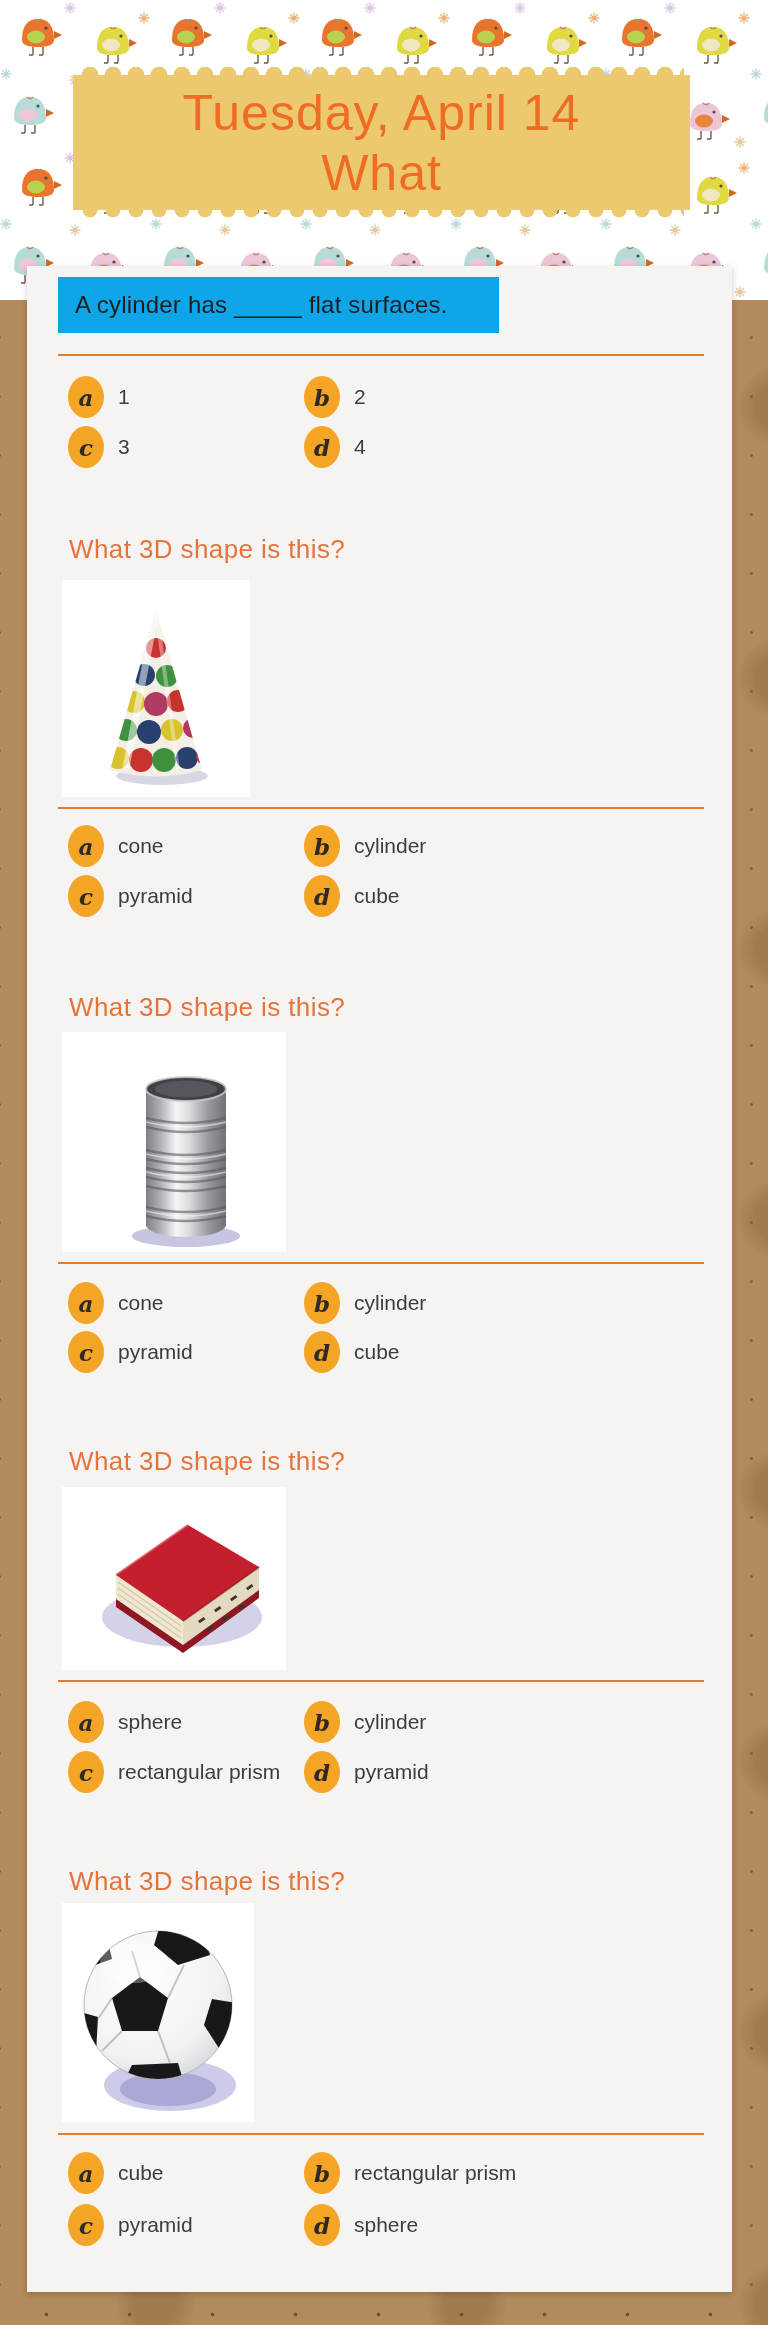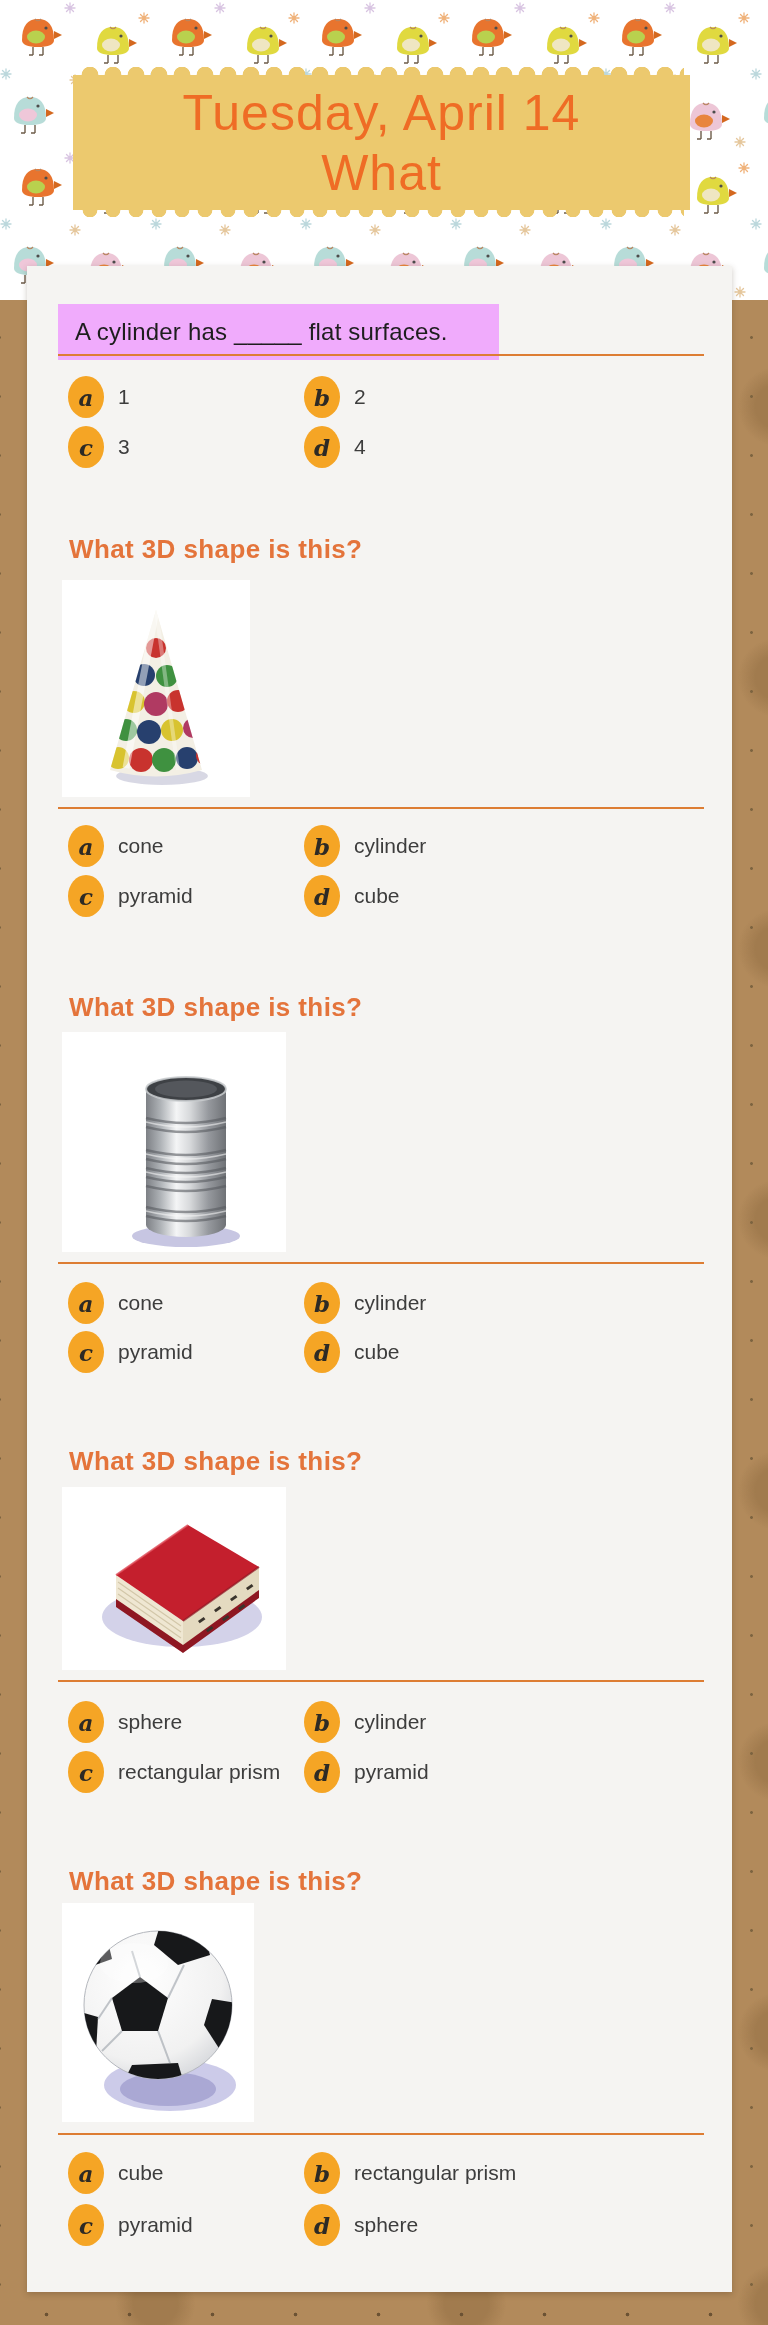--- a/index.html
+++ b/index.html
@@ -37,28 +37,28 @@
     background-size:23px 7px;
   }
   .banner .line { display:block; color:#ef6c25; font-size:50px; line-height:60px; letter-spacing:1px; font-weight:400; }
 
   .card {
     position:absolute; left:27px; top:266px; width:705px; height:2026px;
     background:#f5f4f2; box-shadow:0 2px 6px rgba(60,40,20,.25);
   }
 
   .q-strip {
-    position:absolute; left:31px; top:38px; width:441px; height:56px;
-    background:#f0abfc; display:flex; align-items:center; padding-left:17px;
+    position:absolute; left:31px; top:11px; width:441px; height:56px;
+    background:#0ea5e9; display:flex; align-items:center; padding-left:17px;
   }
   .q-strip span { font-size:24px; color:#1e1e1e; letter-spacing:0.2px; }
 
   .divider { position:absolute; left:31px; width:646px; height:0; border-top:2px solid #dd7d33; }
 
-  .q-heading { position:absolute; left:42px; color:#e4743b; font-size:26px; letter-spacing:0.4px; font-weight:700; }
+  .q-heading { position:absolute; left:42px; color:#e4743b; font-size:26px; letter-spacing:0.4px; font-weight:400; }
 
   .img-box { position:absolute; background:#ffffff; }
   .img-box svg { display:block; }
 
   .option { position:absolute; display:flex; align-items:center; height:42px; cursor:pointer; }
   .opt-circle {
     width:36px; height:42px; background:#f5a525; border-radius:50%;
     display:flex; align-items:center; justify-content:center; flex:0 0 auto;
   }
   .opt-circle span {

